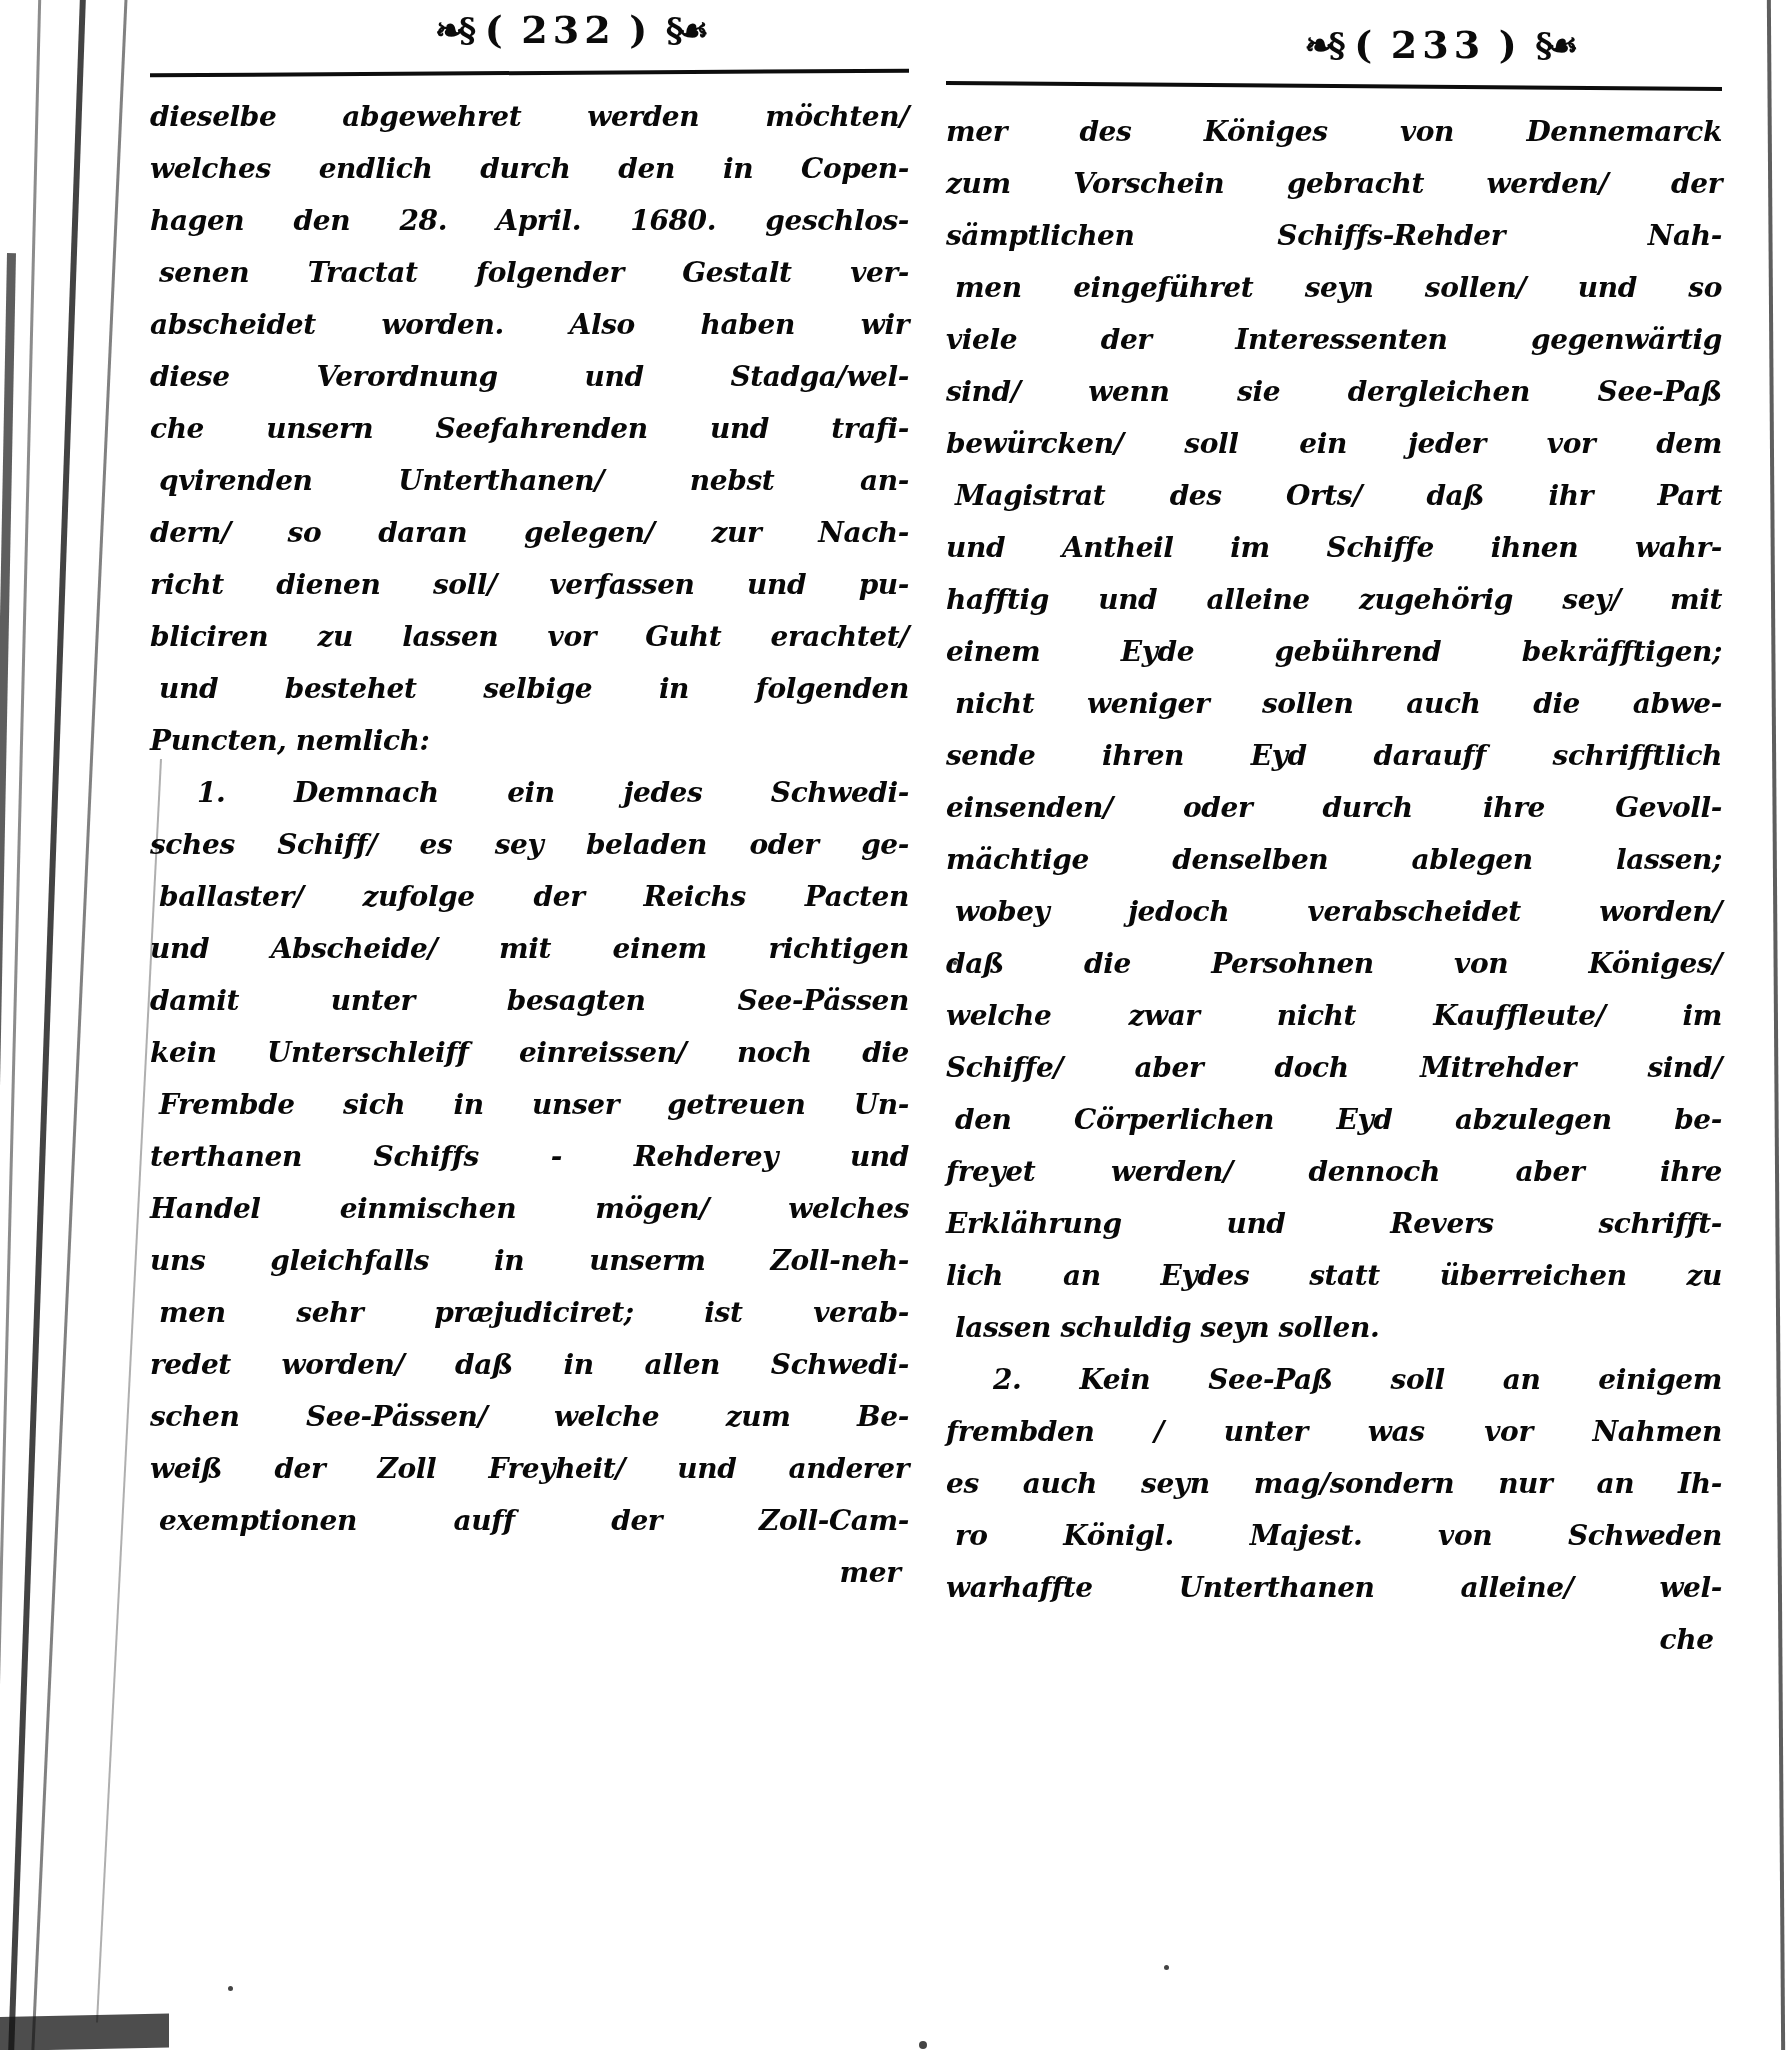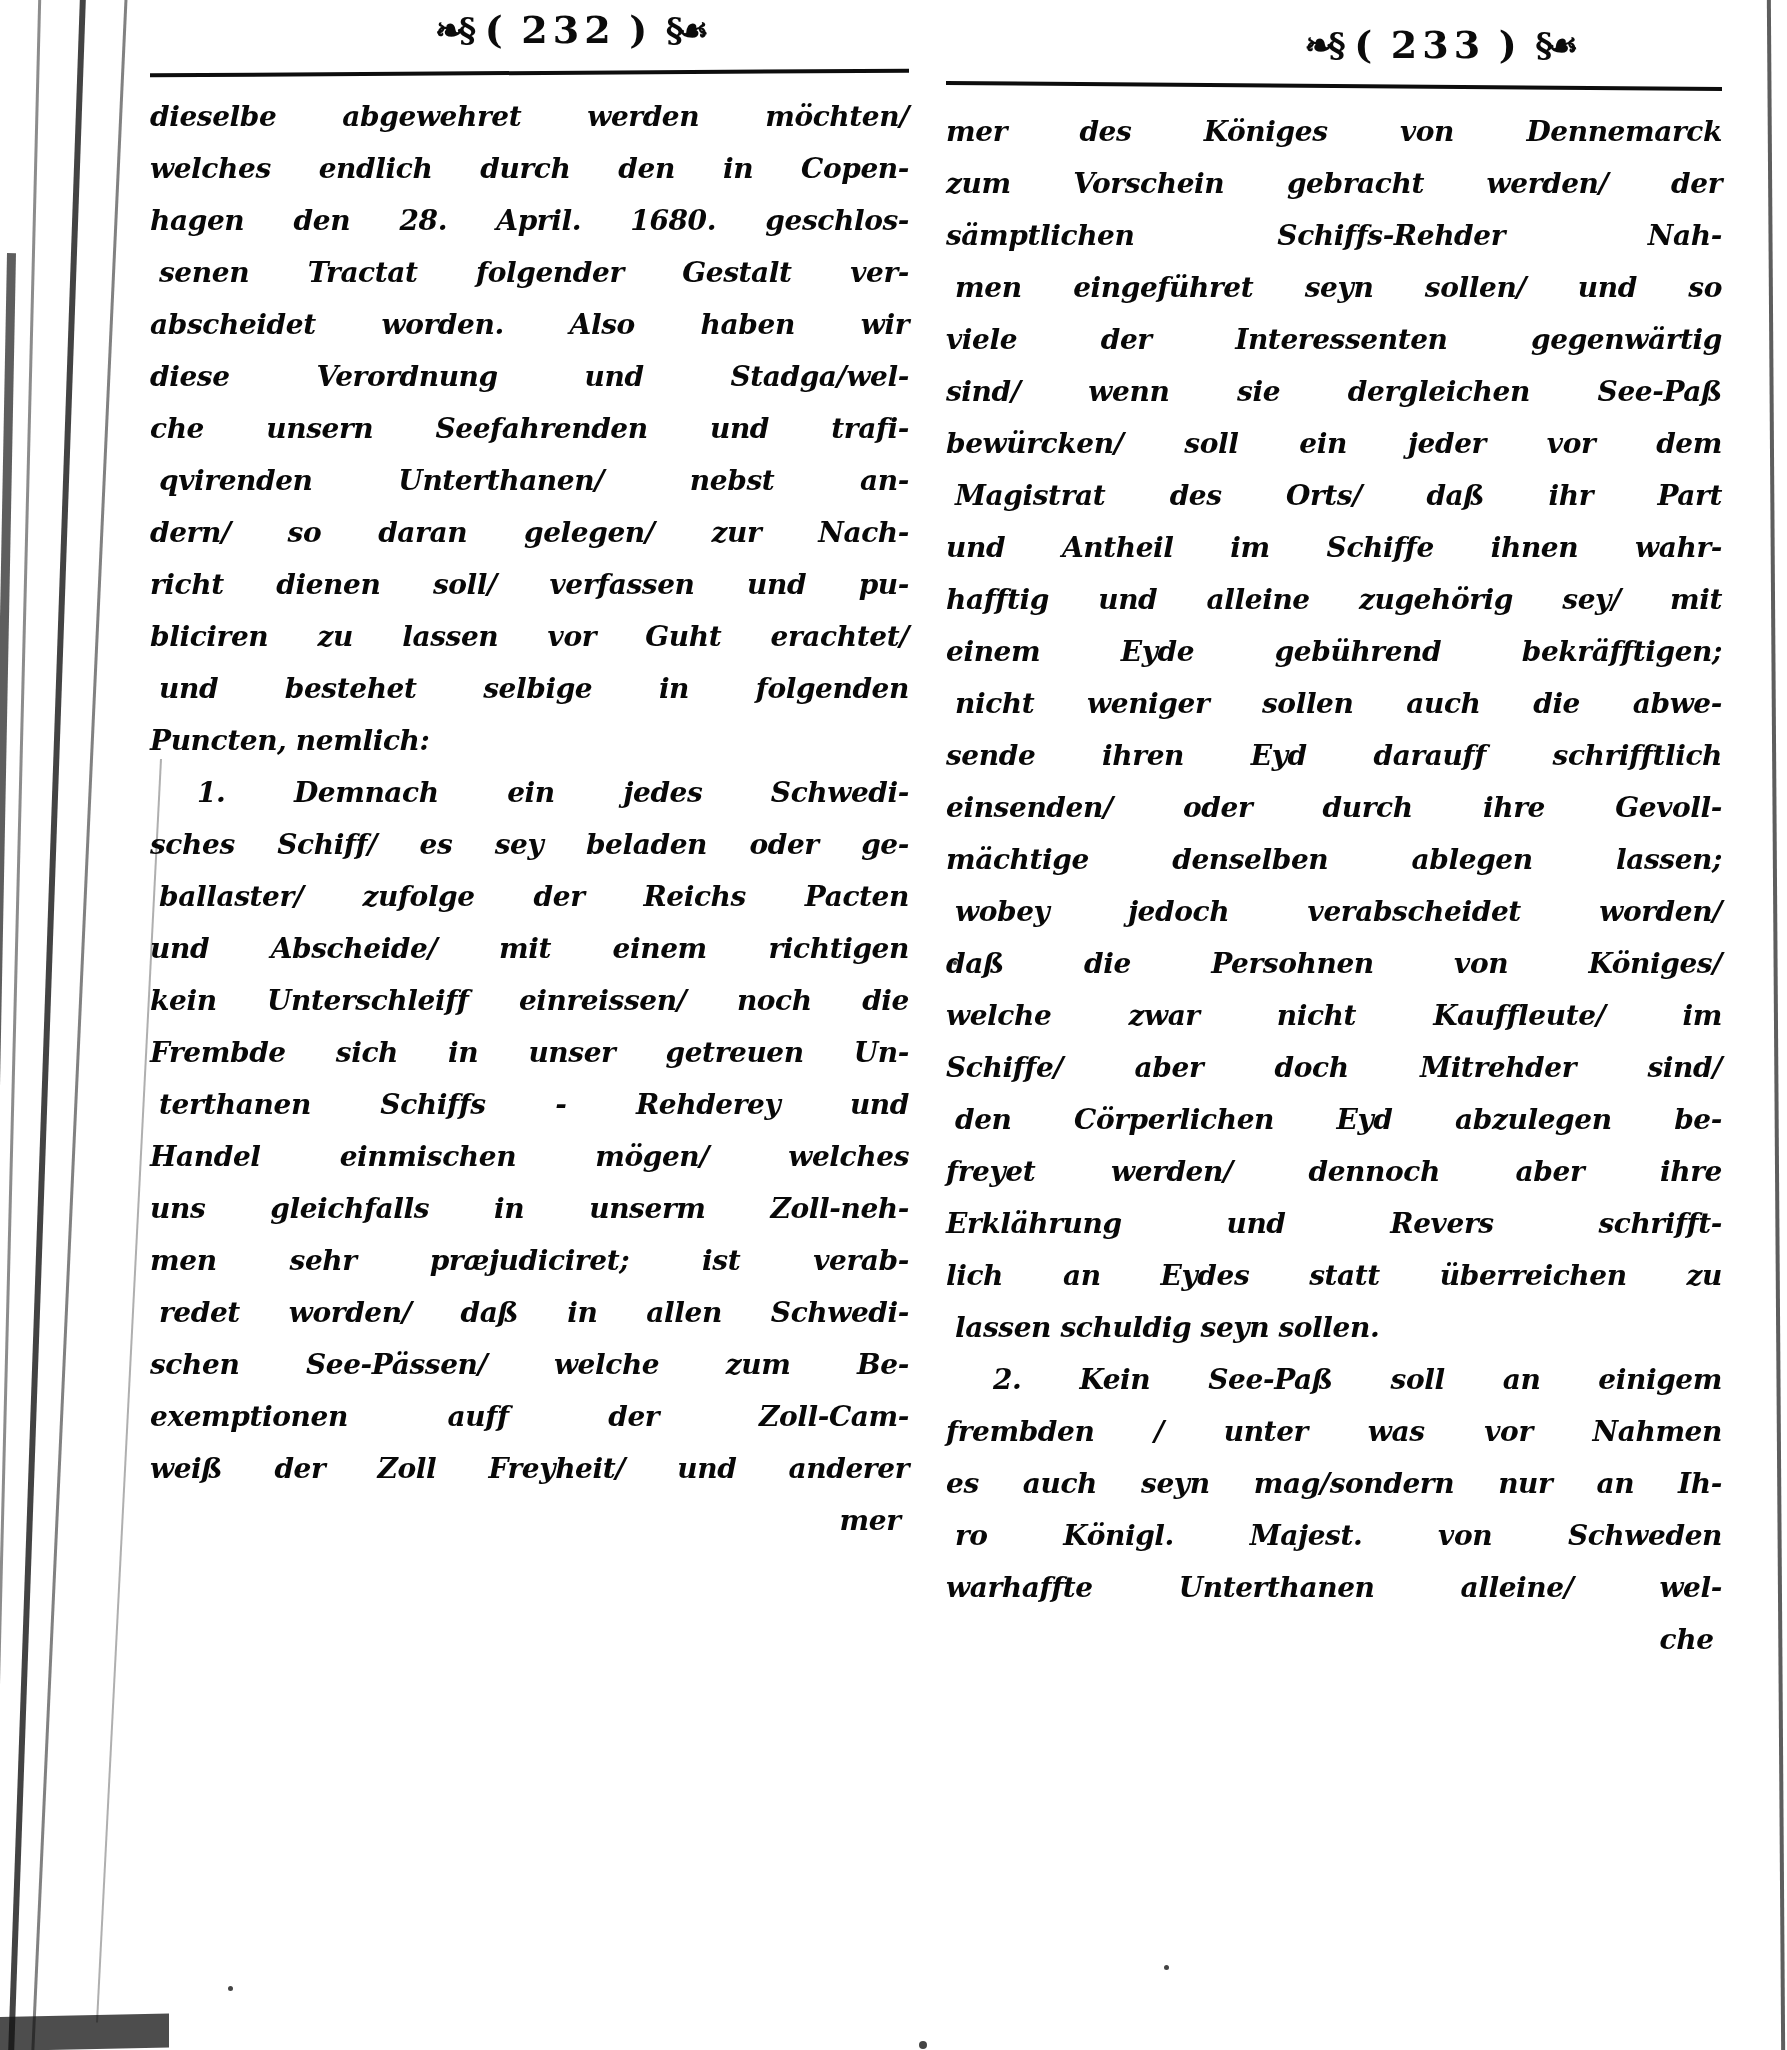--- a/index.html
+++ b/index.html
@@ -203,30 +203,31 @@
         <div class="line just">dern/ so daran gelegen/  zur Nach-</div>
         <div class="line just">richt dienen soll/ verfassen und pu-</div>
         <div class="line just">bliciren zu lassen vor Guht erachtet/</div>
         <div class="line just">und  bestehet  selbige  in  folgenden</div>
         <div class="line">Puncten, nemlich:</div>
 
         <div class="line just indent">1. Demnach  ein  jedes  Schwedi-</div>
         <div class="line just">sches Schiff/   es sey beladen oder ge-</div>
         <div class="line just">ballaster/  zufolge der Reichs Pacten</div>
         <div class="line just">und Abscheide/  mit  einem  richtigen</div>
+        <div class="line just">damit  unter  besagten  See-Pässen</div>
         <div class="line just">kein Unterschleiff einreissen/ noch die</div>
         <div class="line just">Frembde sich in unser getreuen Un-</div>
         <div class="line just">terthanen Schiffs - Rehderey und</div>
         <div class="line just">Handel einmischen mögen/  welches</div>
         <div class="line just">uns gleichfalls in unserm Zoll-neh-</div>
         <div class="line just">men sehr præjudiciret;  ist  verab-</div>
         <div class="line just">redet worden/ daß in allen Schwedi-</div>
         <div class="line just">schen See-Pässen/   welche zum Be-</div>
+        <div class="line just">weiß der Zoll Freyheit/ und anderer</div>
         <div class="line just">exemptionen  auff  der  Zoll-Cam-</div>
-        <div class="line just">weiß der Zoll Freyheit/ und anderer</div>
         <div class="line catch">mer</div>
       </div>
     </div>
 
     <div class="col col-right">
       <div class="head">
         <div class="head-inner">
           <span class="ornament orn-left">❧§</span>
           <span class="folio">(</span>
           <span class="folio">233</span>

